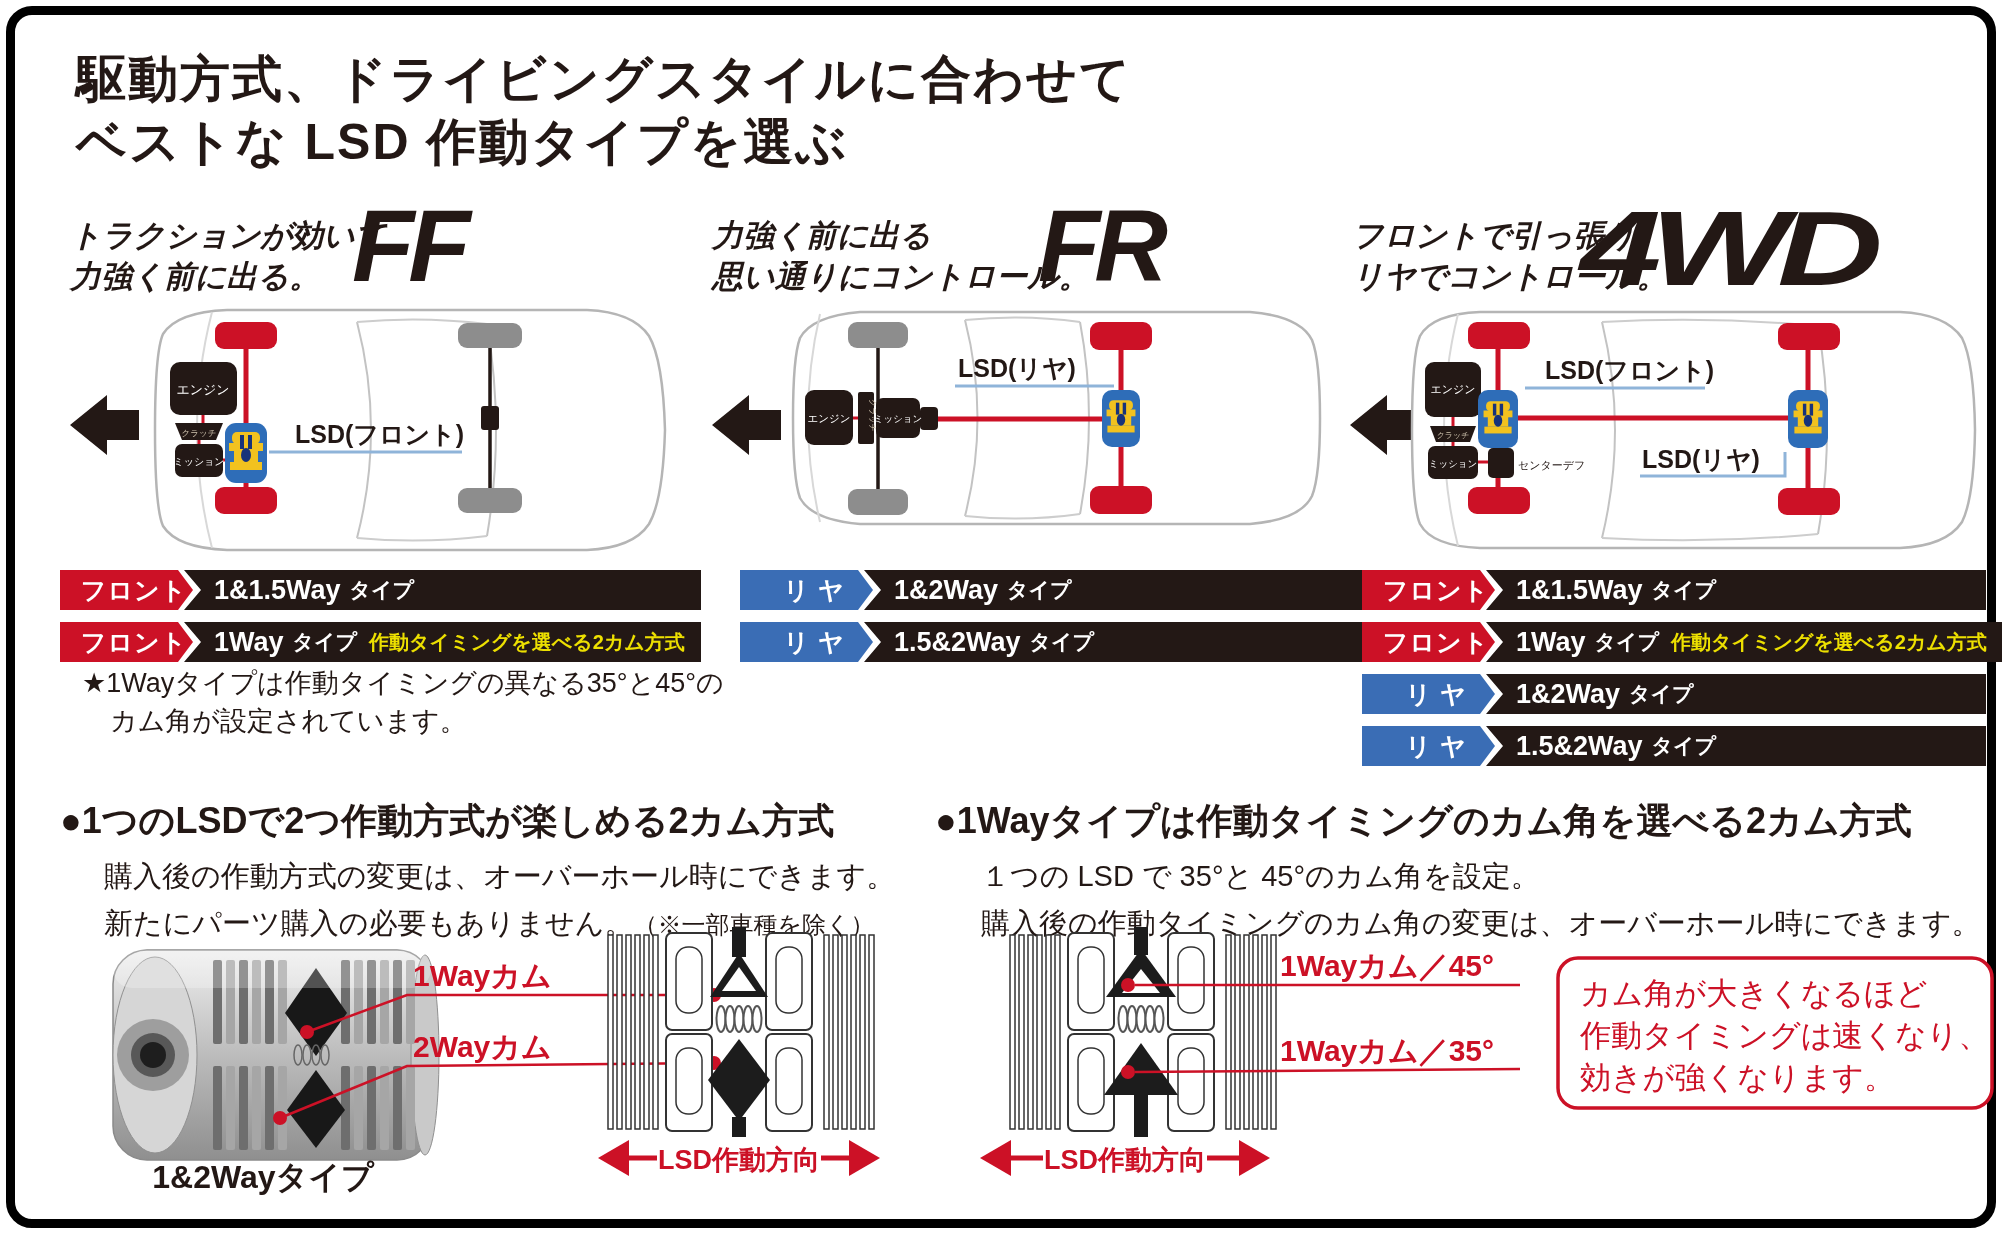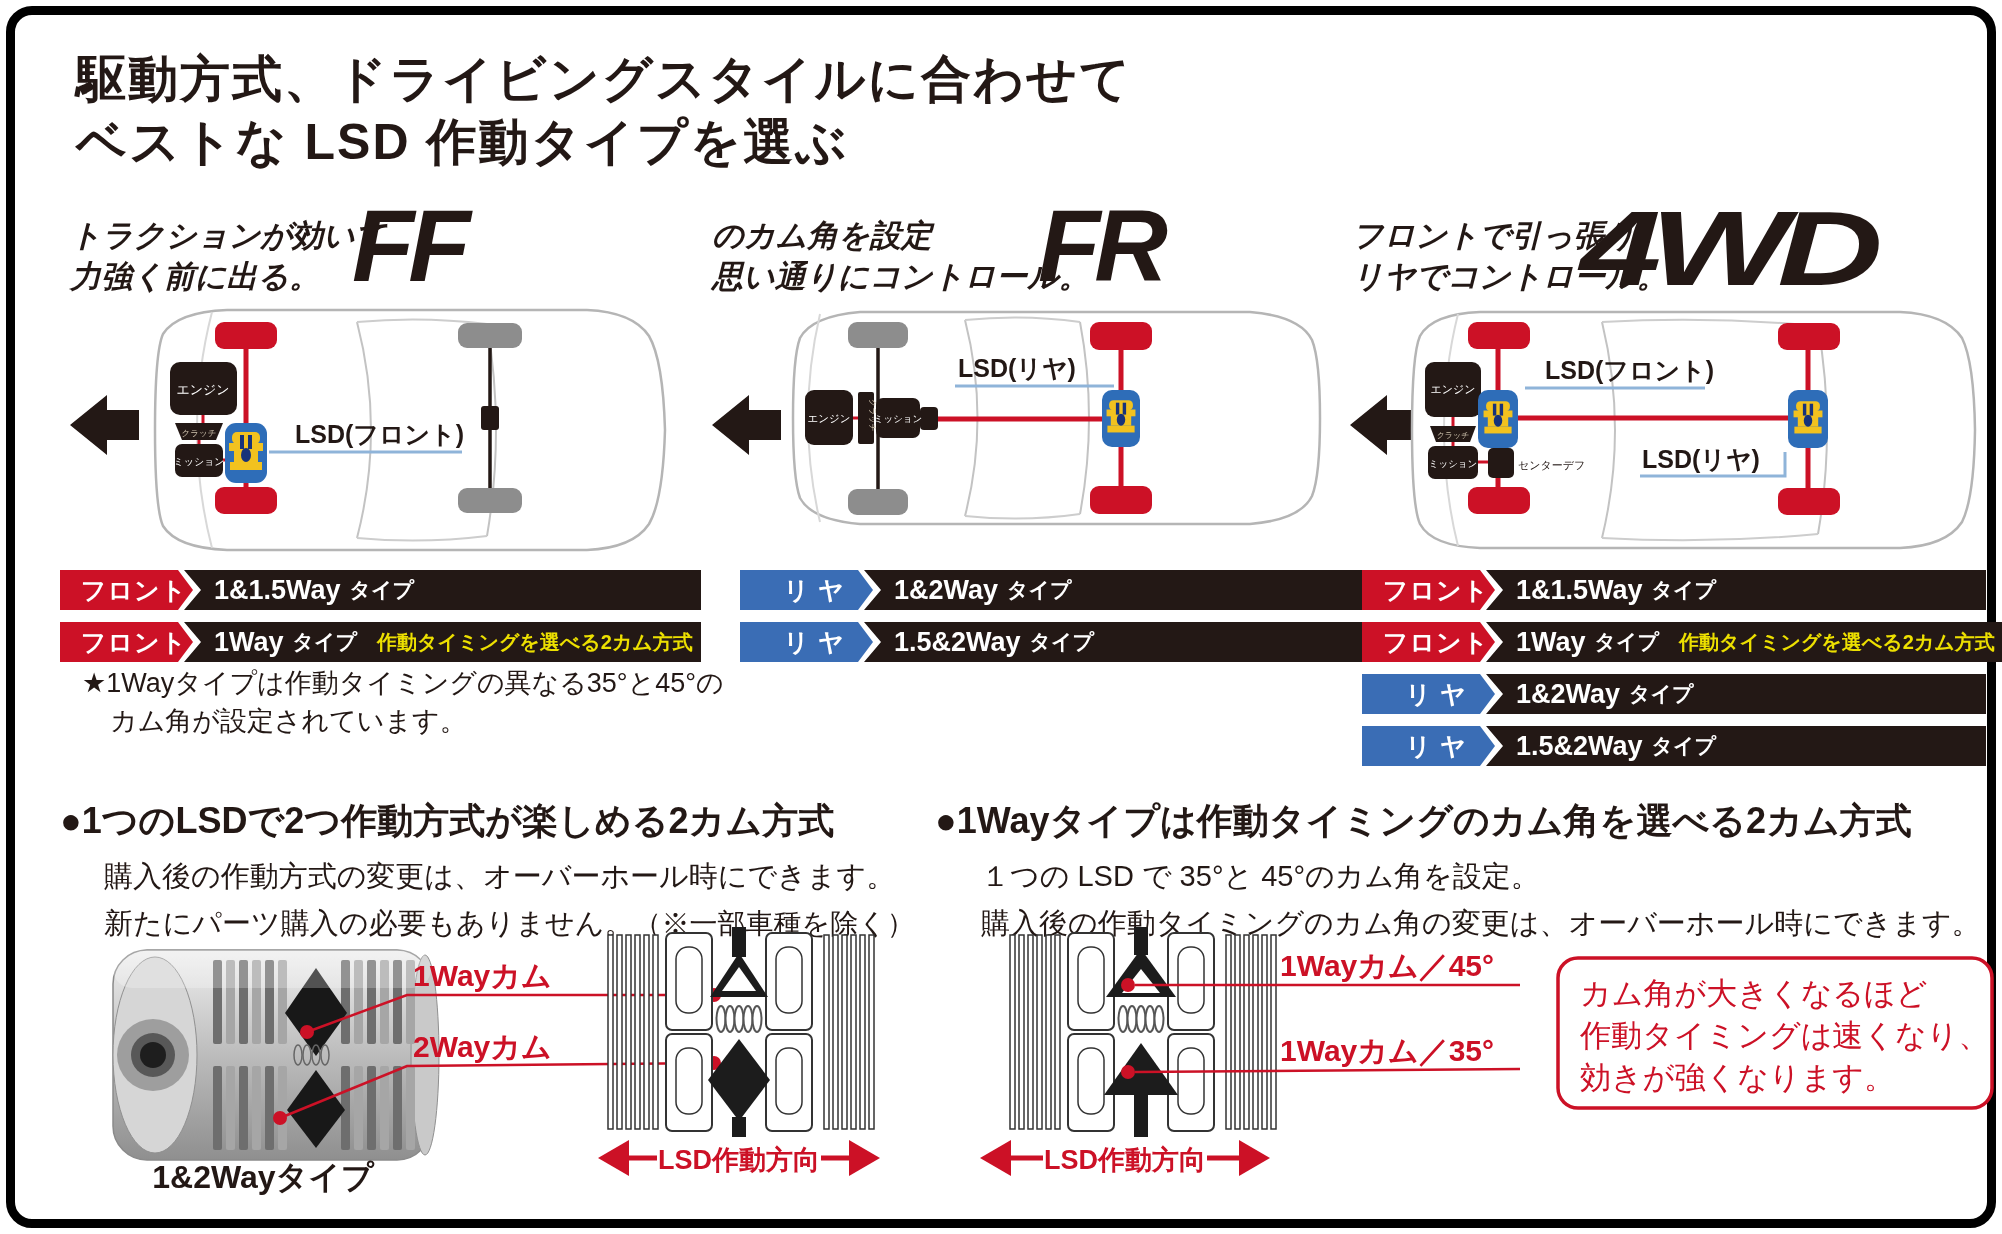--- a/index.html
+++ b/index.html
@@ -25,48 +25,48 @@
   .badge{width:118px;display:flex;align-items:center;justify-content:center;color:#fff;
          font-size:25px;font-weight:bold;letter-spacing:1px;
          clip-path:polygon(0 0,calc(100% - 15px) 0,100% 50%,calc(100% - 15px) 100%,0 100%);padding-left:15px;}
   .badge.red{background:#cc1126;} .badge.blue{background:#3a6db5;text-align:right;}
   .bar{margin-left:-9px;background:#231815;color:#fff;display:flex;align-items:center;
        padding-left:30px;white-space:nowrap;
        clip-path:polygon(0 0,100% 0,100% 100%,0 100%,17px 50%);}
   .bar-ff{width:487px;} .bar-fr{width:470px;} .bar-4wd{width:470px;} .bar-4wd-wide{width:520px;}
   .bar-main{font-size:27px;font-weight:bold;}
   .bar-suffix{font-size:21px;font-weight:bold;margin-left:9px;}
-  .bar-note{font-size:20px;font-weight:bold;color:#ede000;margin-left:20px;}
+  .bar-note{font-size:20px;font-weight:bold;color:#ede000;margin-left:12px;}
 
   .footnote{left:82px;top:664px;font-size:27px;line-height:1.42;}
   .footnote .fn2{padding-left:28px;}
 
   .bh{top:797px;font-size:36px;font-weight:bold;}
   #bh-left{left:60px;} #bh-right{left:935px;}
   .bb{top:853px;font-size:29px;line-height:1.62;}
   #bb-left{left:104px;} #bb-right{left:981px;}
-  .bb .small-note{font-size:28px;}
+  .bb .small-note{font-size:24px;}
 </style>
 </head>
 <body>
 
 <div class="stage">
   <div class="frame"></div>
 
   <div class="abs title">
     <div>駆動方式、ドライビングスタイルに合わせて</div>
     <div>ベストな LSD 作動タイプを選ぶ</div>
   </div>
 
   <div class="abs tagline" id="tag-ff">
     <div>トラクションが効いて</div>
     <div>力強く前に出る。</div>
   </div>
   <div class="abs tagline" id="tag-fr">
-    <div>のカム角を設定</div>
+    <div>力強く前に出る</div>
     <div>思い通りにコントロール。</div>
   </div>
   <div class="abs tagline" id="tag-4wd">
     <div>フロントで引っ張り、</div>
     <div>リヤでコントロール。</div>
   </div>
 
   <div class="abs drive" id="drive-ff">FF</div>
   <div class="abs drive" id="drive-fr">FR</div>
   <div class="abs drive" id="drive-4wd">4WD</div>

